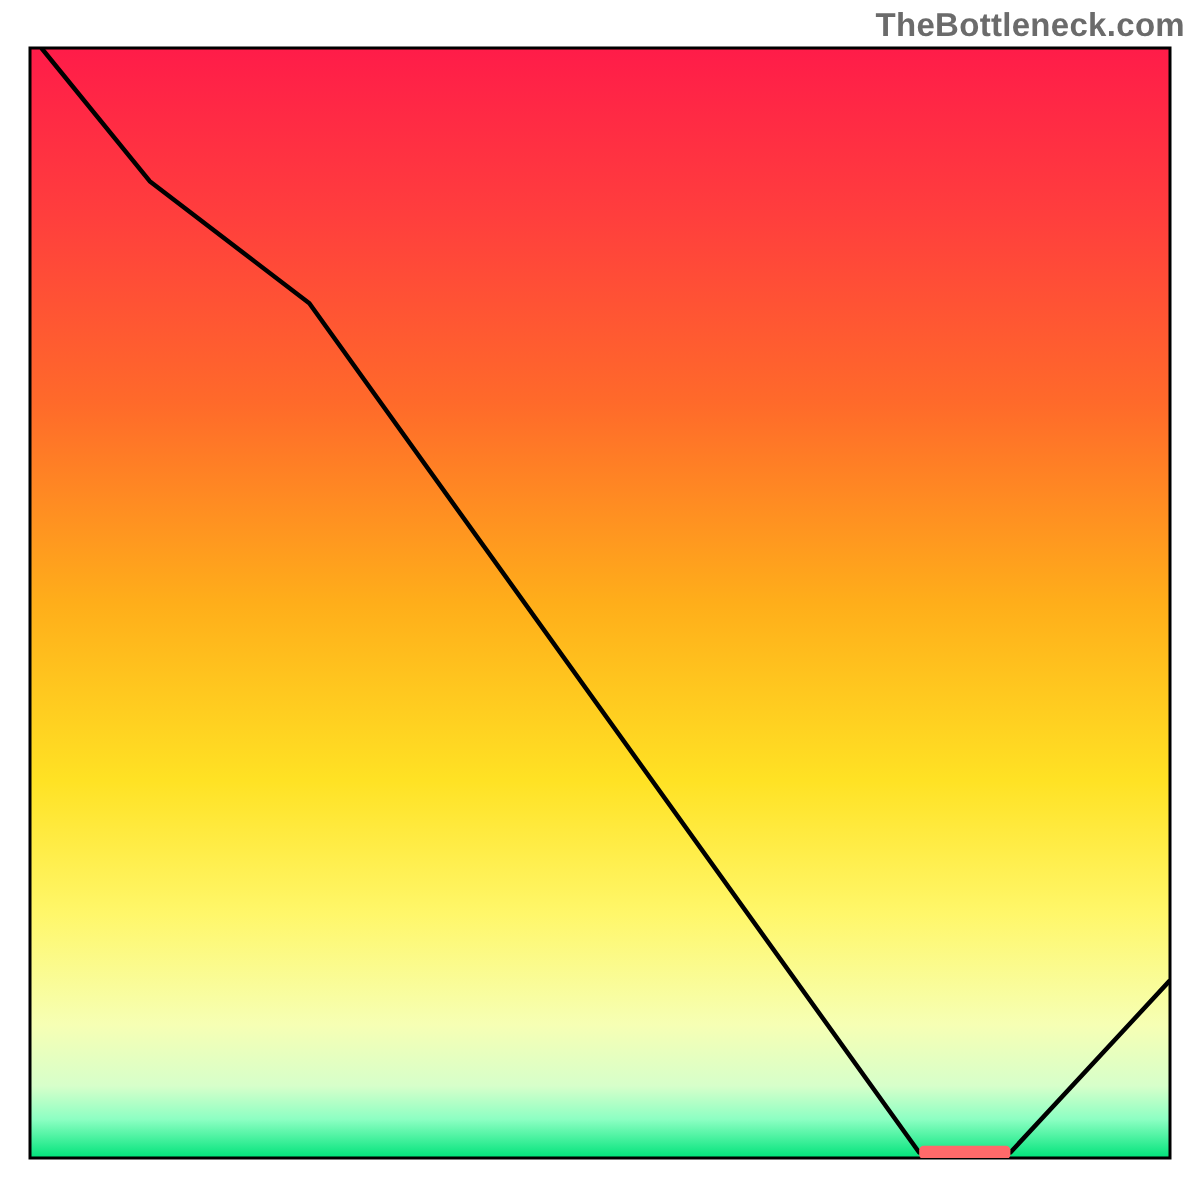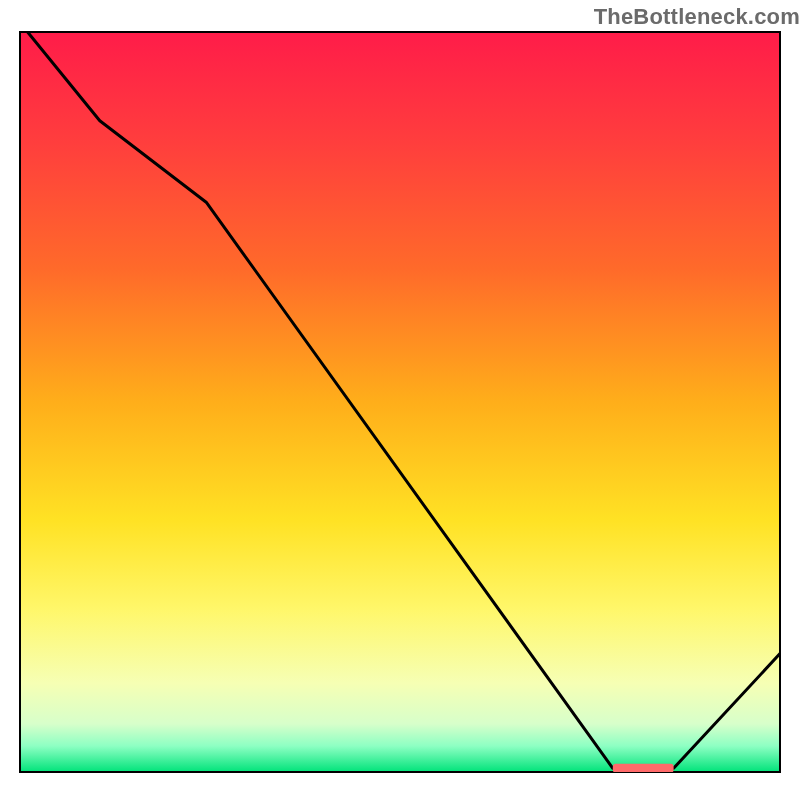--- a/index.html
+++ b/index.html
@@ -12,21 +12,21 @@
     overflow: hidden;
   }
   .stage {
     position: relative;
     width: 800px;
     height: 800px;
   }
   .watermark {
     position: absolute;
     top: 4px;
-    right: 0;
+    right: 10px;
     font-size: 22px;
     font-weight: 600;
     color: #6b6b6b;
     letter-spacing: 0.2px;
   }
   svg { display: block; }
 </style>
 </head>
 <body>
 

